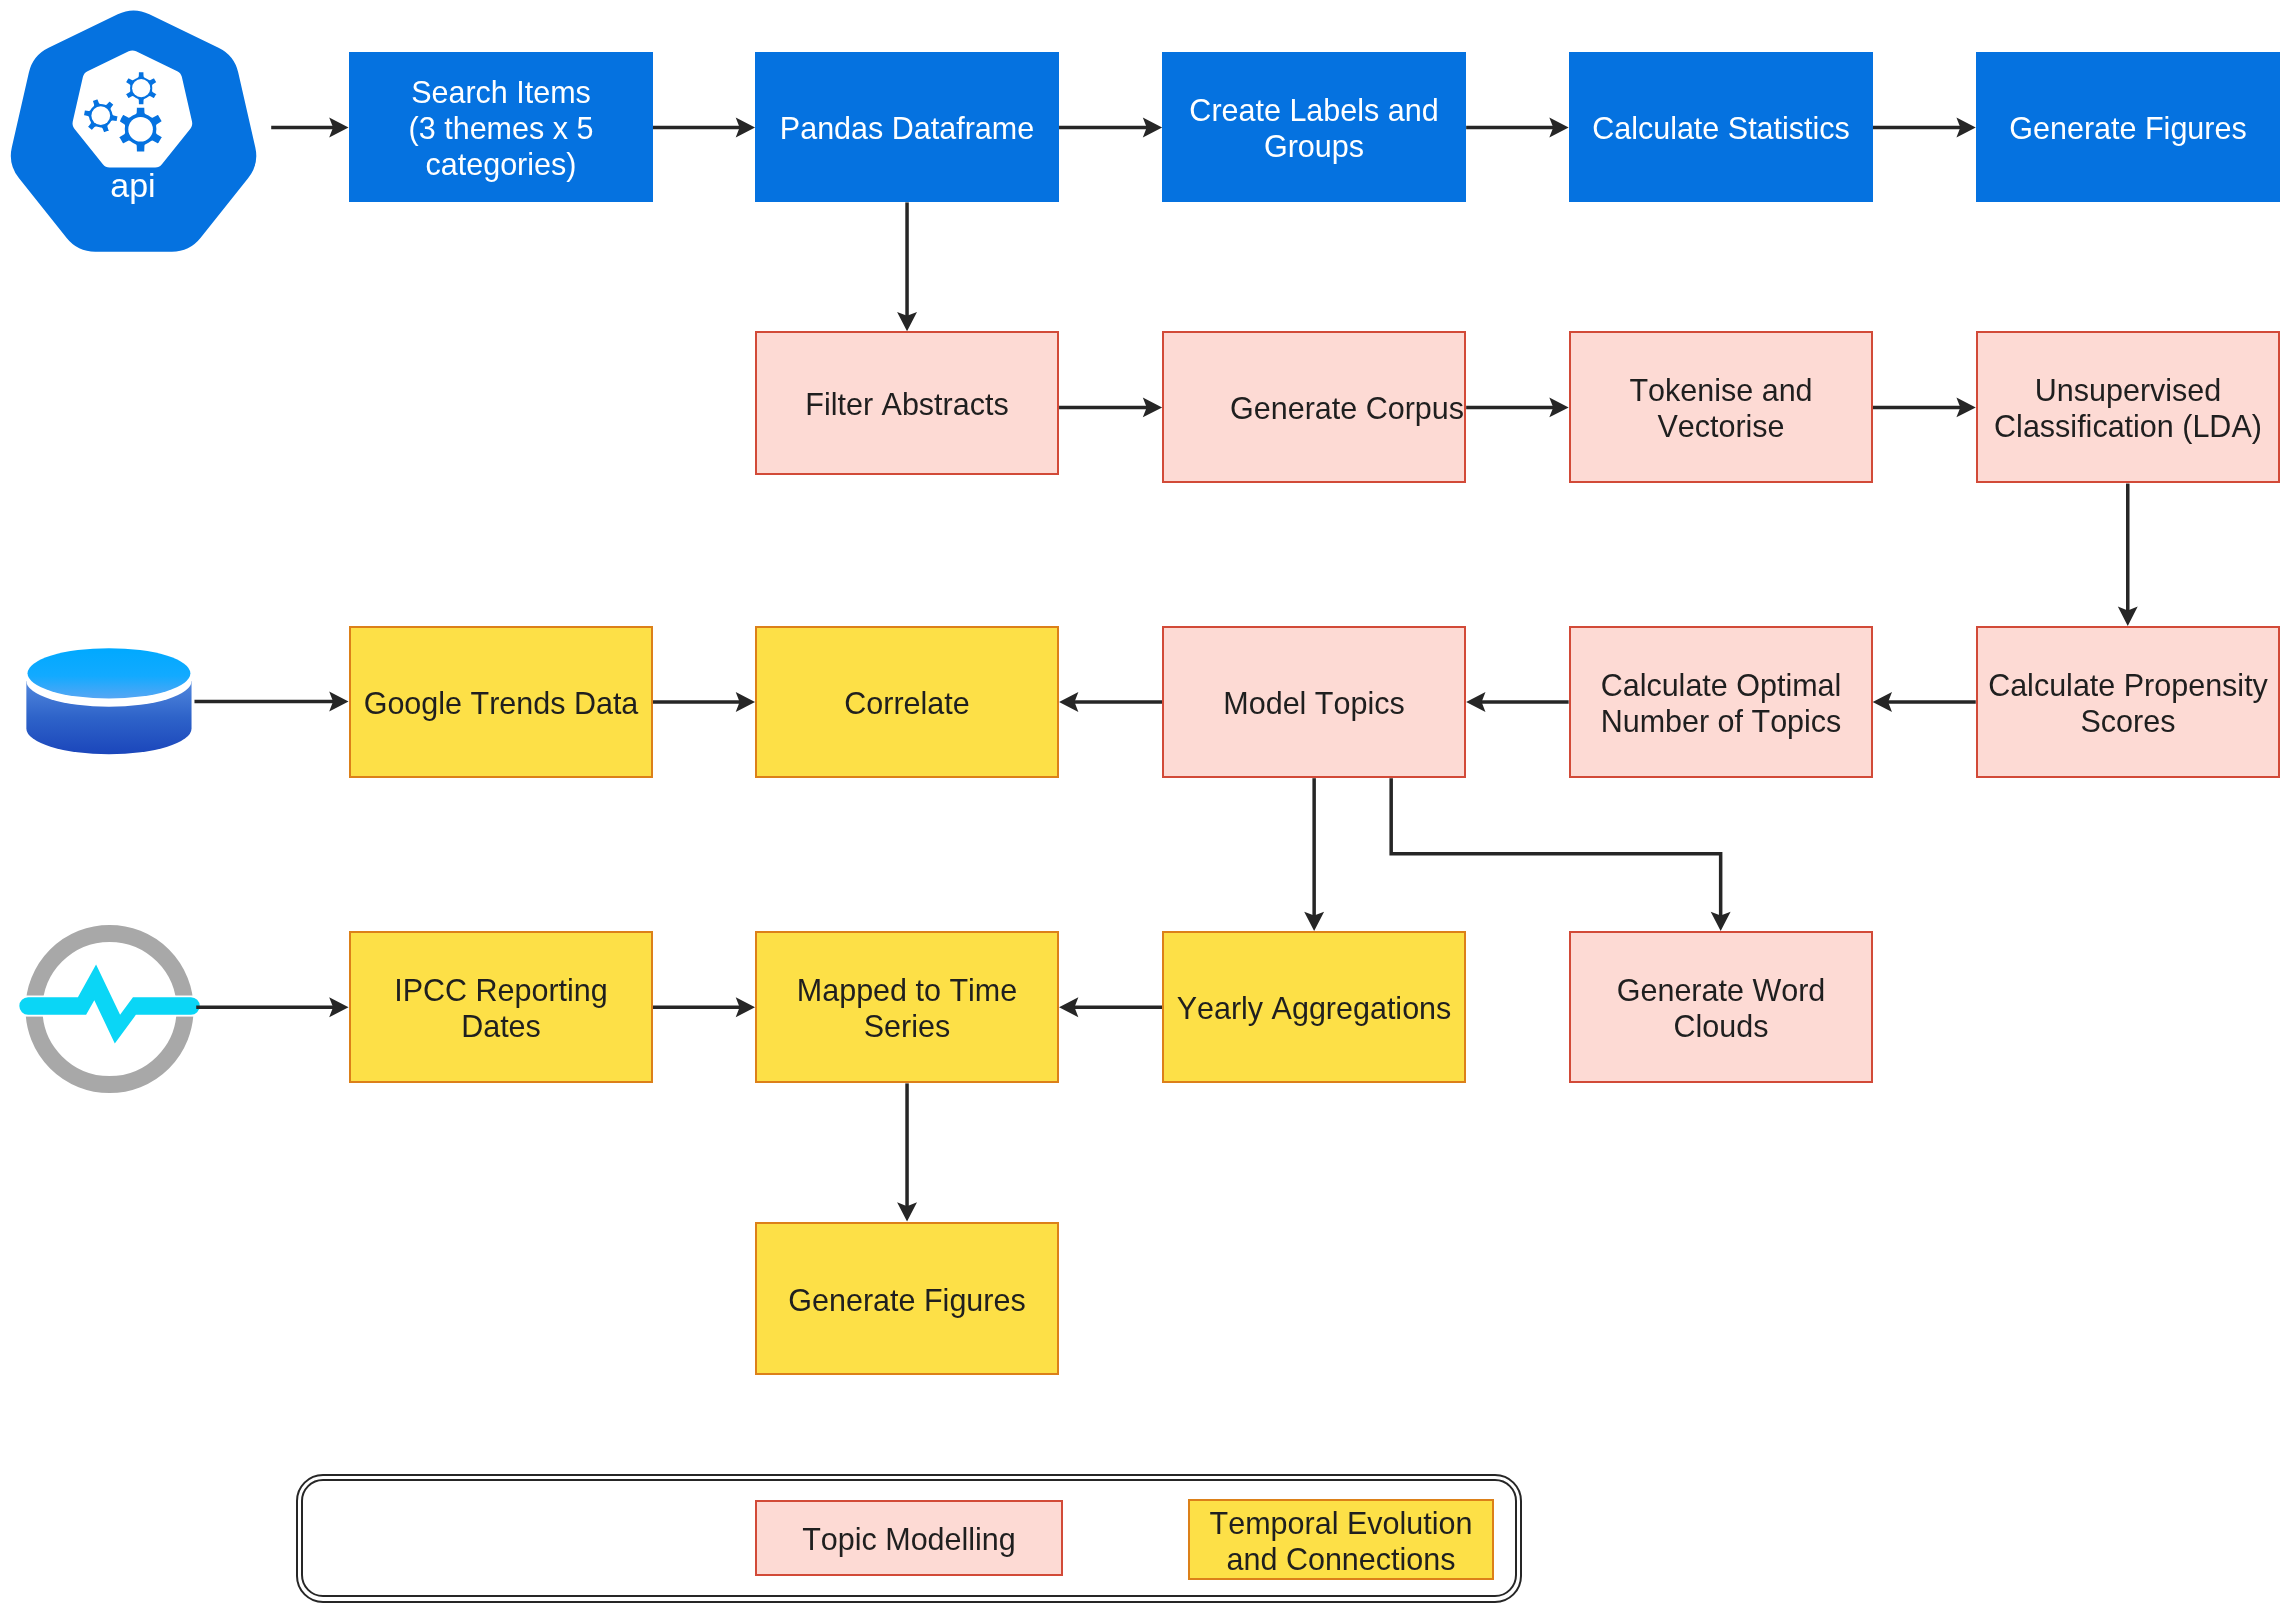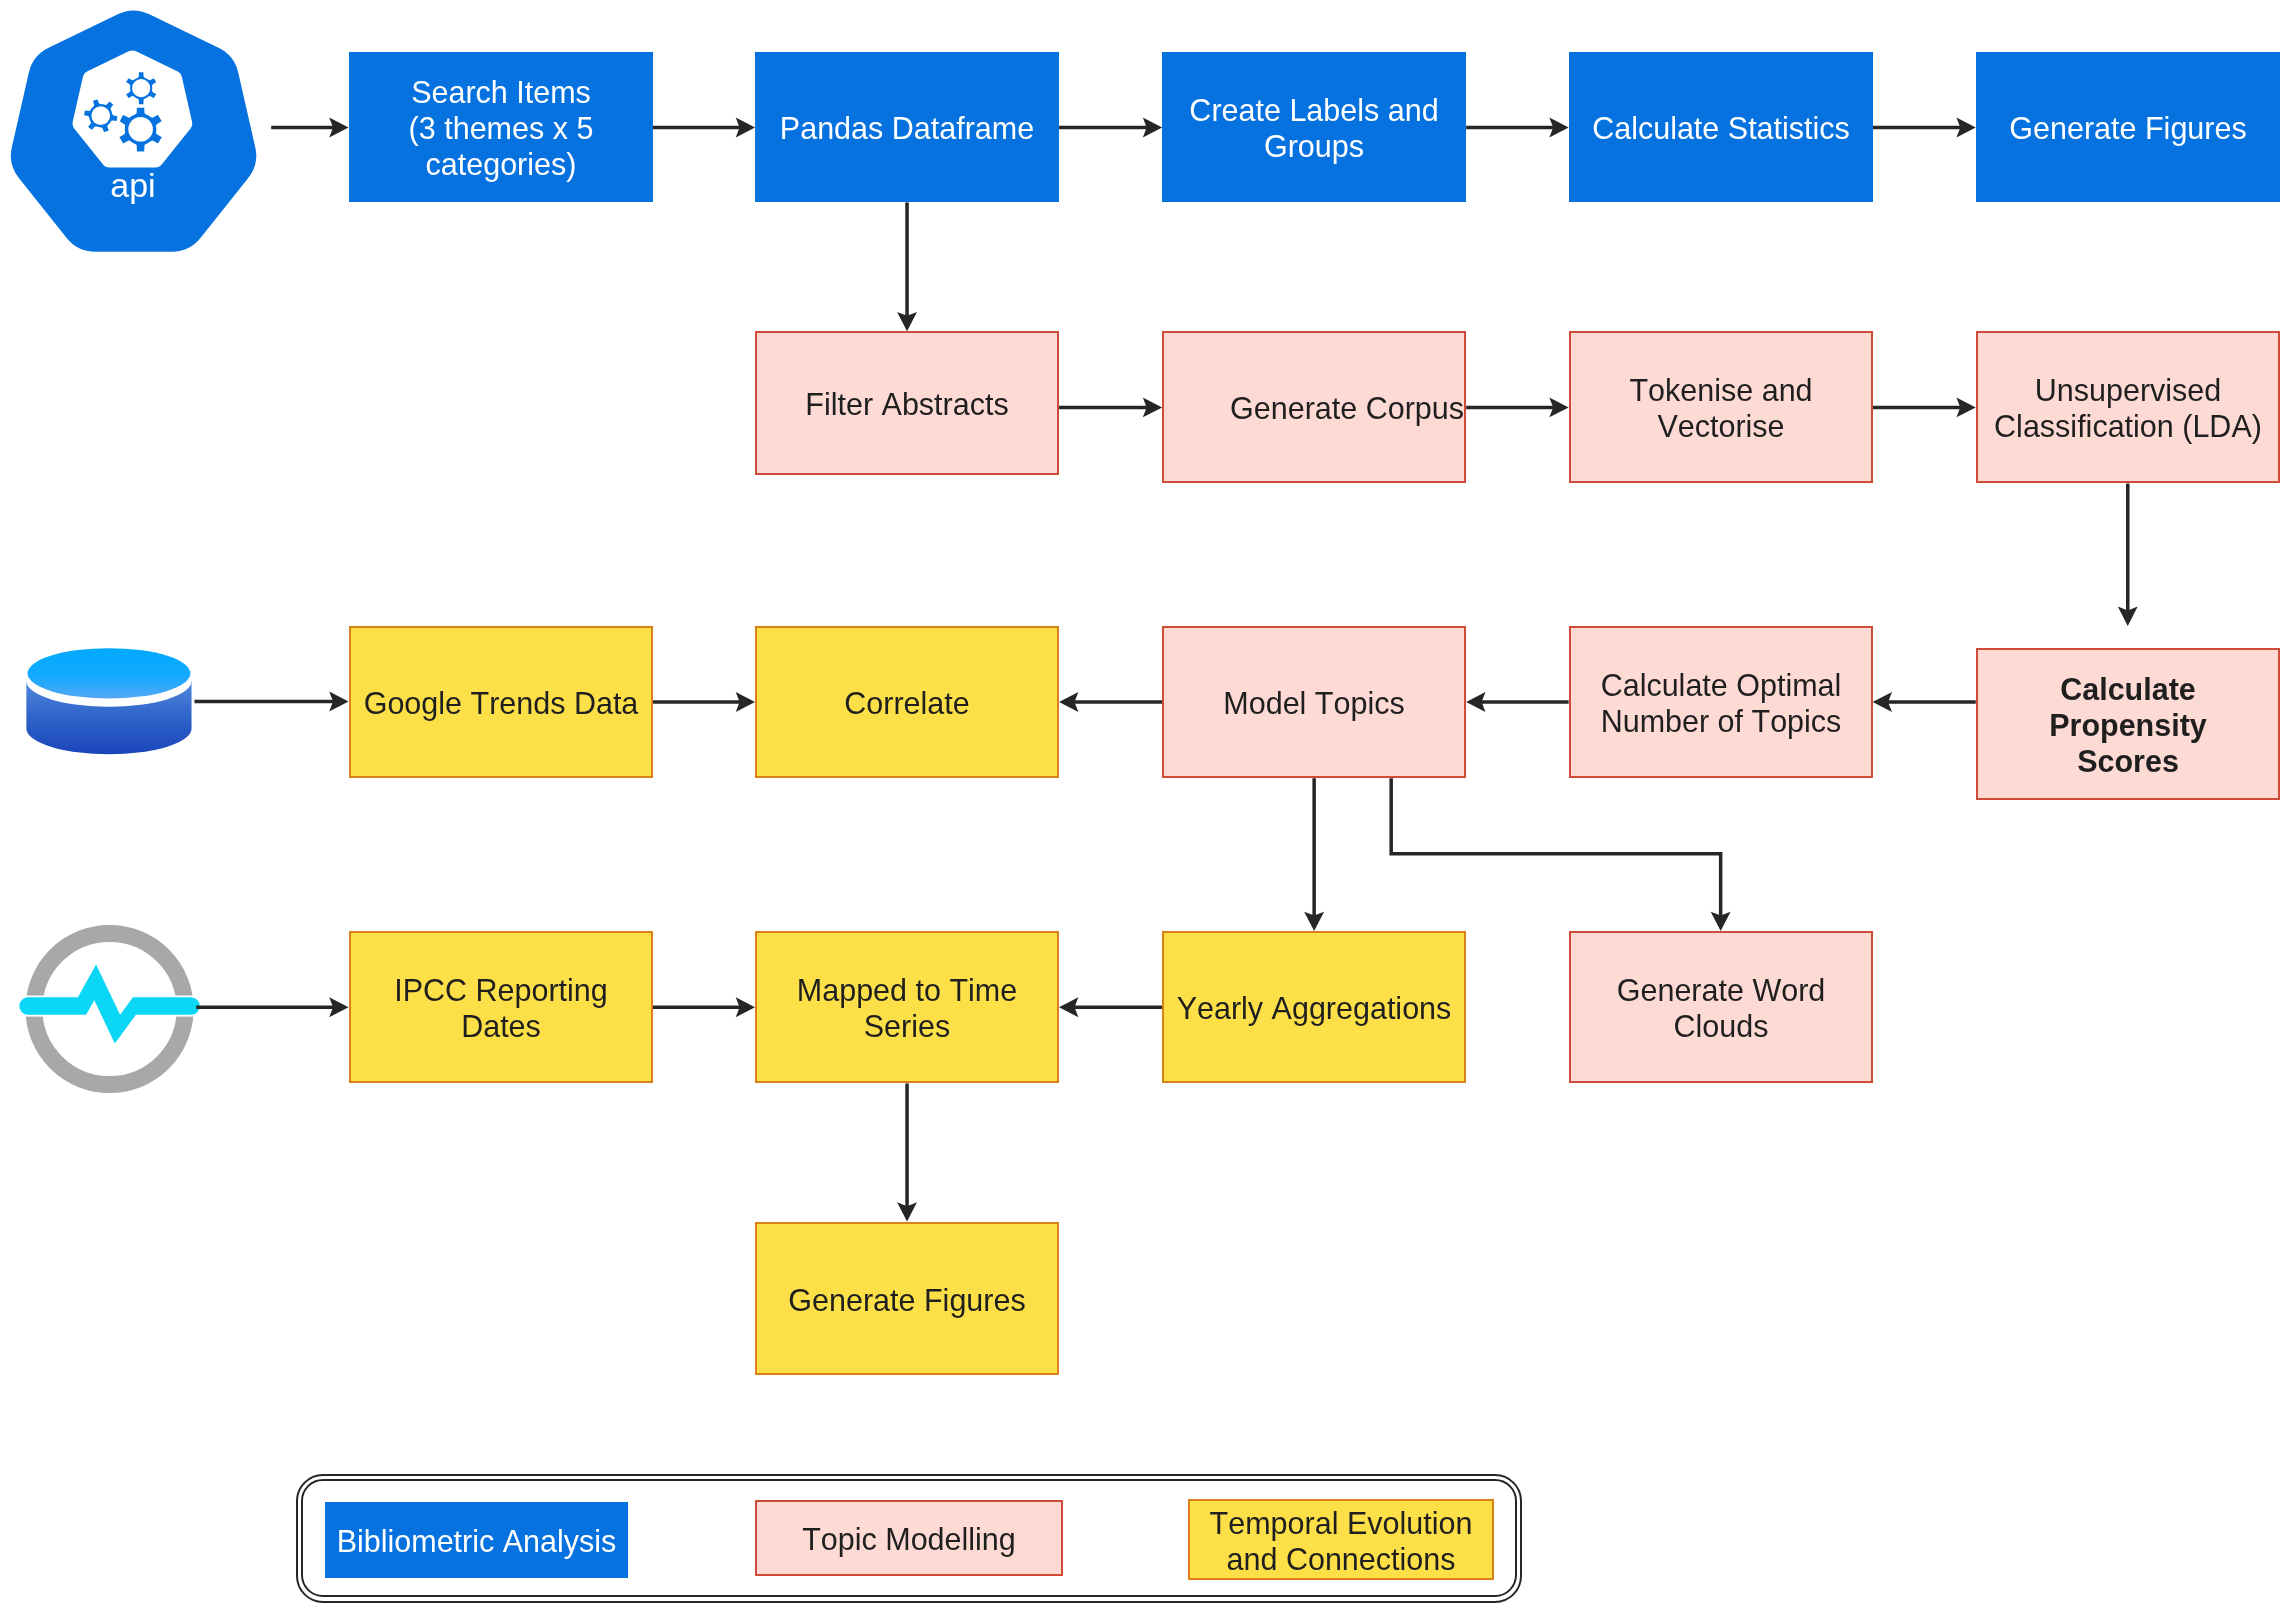--- a/index.html
+++ b/index.html
@@ -153,21 +153,21 @@
       <div class="node s-orange" style="left: 755px; top: 626px; width: 304px; height: 152px;">
         <span>Correlate</span>
       </div>
       <div class="node s-pink" style="left: 1162px; top: 626px; width: 304px; height: 152px;">
         <span>Model Topics</span>
       </div>
       <div class="node s-pink" style="left: 1569px; top: 626px; width: 304px; height: 152px;">
         <span>Calculate Optimal
 Number of Topics</span>
       </div>
-      <div class="node s-pink" style="left: 1976px; top: 648px; width: 304px; height: 152px; font-weight: bold;">
+      <div class="node s-pink" style="left: 1976px; top: 626px; width: 304px; height: 152px;">
         <span>Calculate Propensity
 Scores</span>
       </div>
       <div class="node s-orange" style="left: 349px; top: 931px; width: 304px; height: 152px;">
         <span>IPCC Reporting
 Dates</span>
       </div>
       <div class="node s-orange" style="left: 755px; top: 931px; width: 304px; height: 152px;">
         <span>Mapped to Time
 Series</span>
@@ -180,23 +180,20 @@
 Clouds</span>
       </div>
       <div class="node s-orange" style="left: 755px; top: 1222px; width: 304px; height: 153px;">
         <span>Generate Figures</span>
       </div>
     </div>
 
   <div class="legend-shell" id="legend" style="left: 296px; top: 1474px; width: 1226px; height: 129px;">
       <div class="outer" style="left:0;top:0;width:1226px;height:129px"></div>
       <div class="inner" style="left:5.3px;top:5.3px;width:1216px;height:118px;border-radius:22px"></div>
-      <div class="node s-blue" style="position: absolute; left: 29px; top: 27.5px; width: 303px; height: 76px;">
-        <span>Bibliometric Analysis</span>
-      </div>
       <div class="node s-pink" style="position: absolute; left: 459px; top: 26px; width: 308px; height: 76px;">
         <span>Topic Modelling</span>
       </div>
       <div class="node s-orange" style="position: absolute; left: 892px; top: 25px; width: 306px; height: 81px;">
         <span>Temporal Evolution
 and Connections</span>
       </div>
     </div>
 
 </div>

